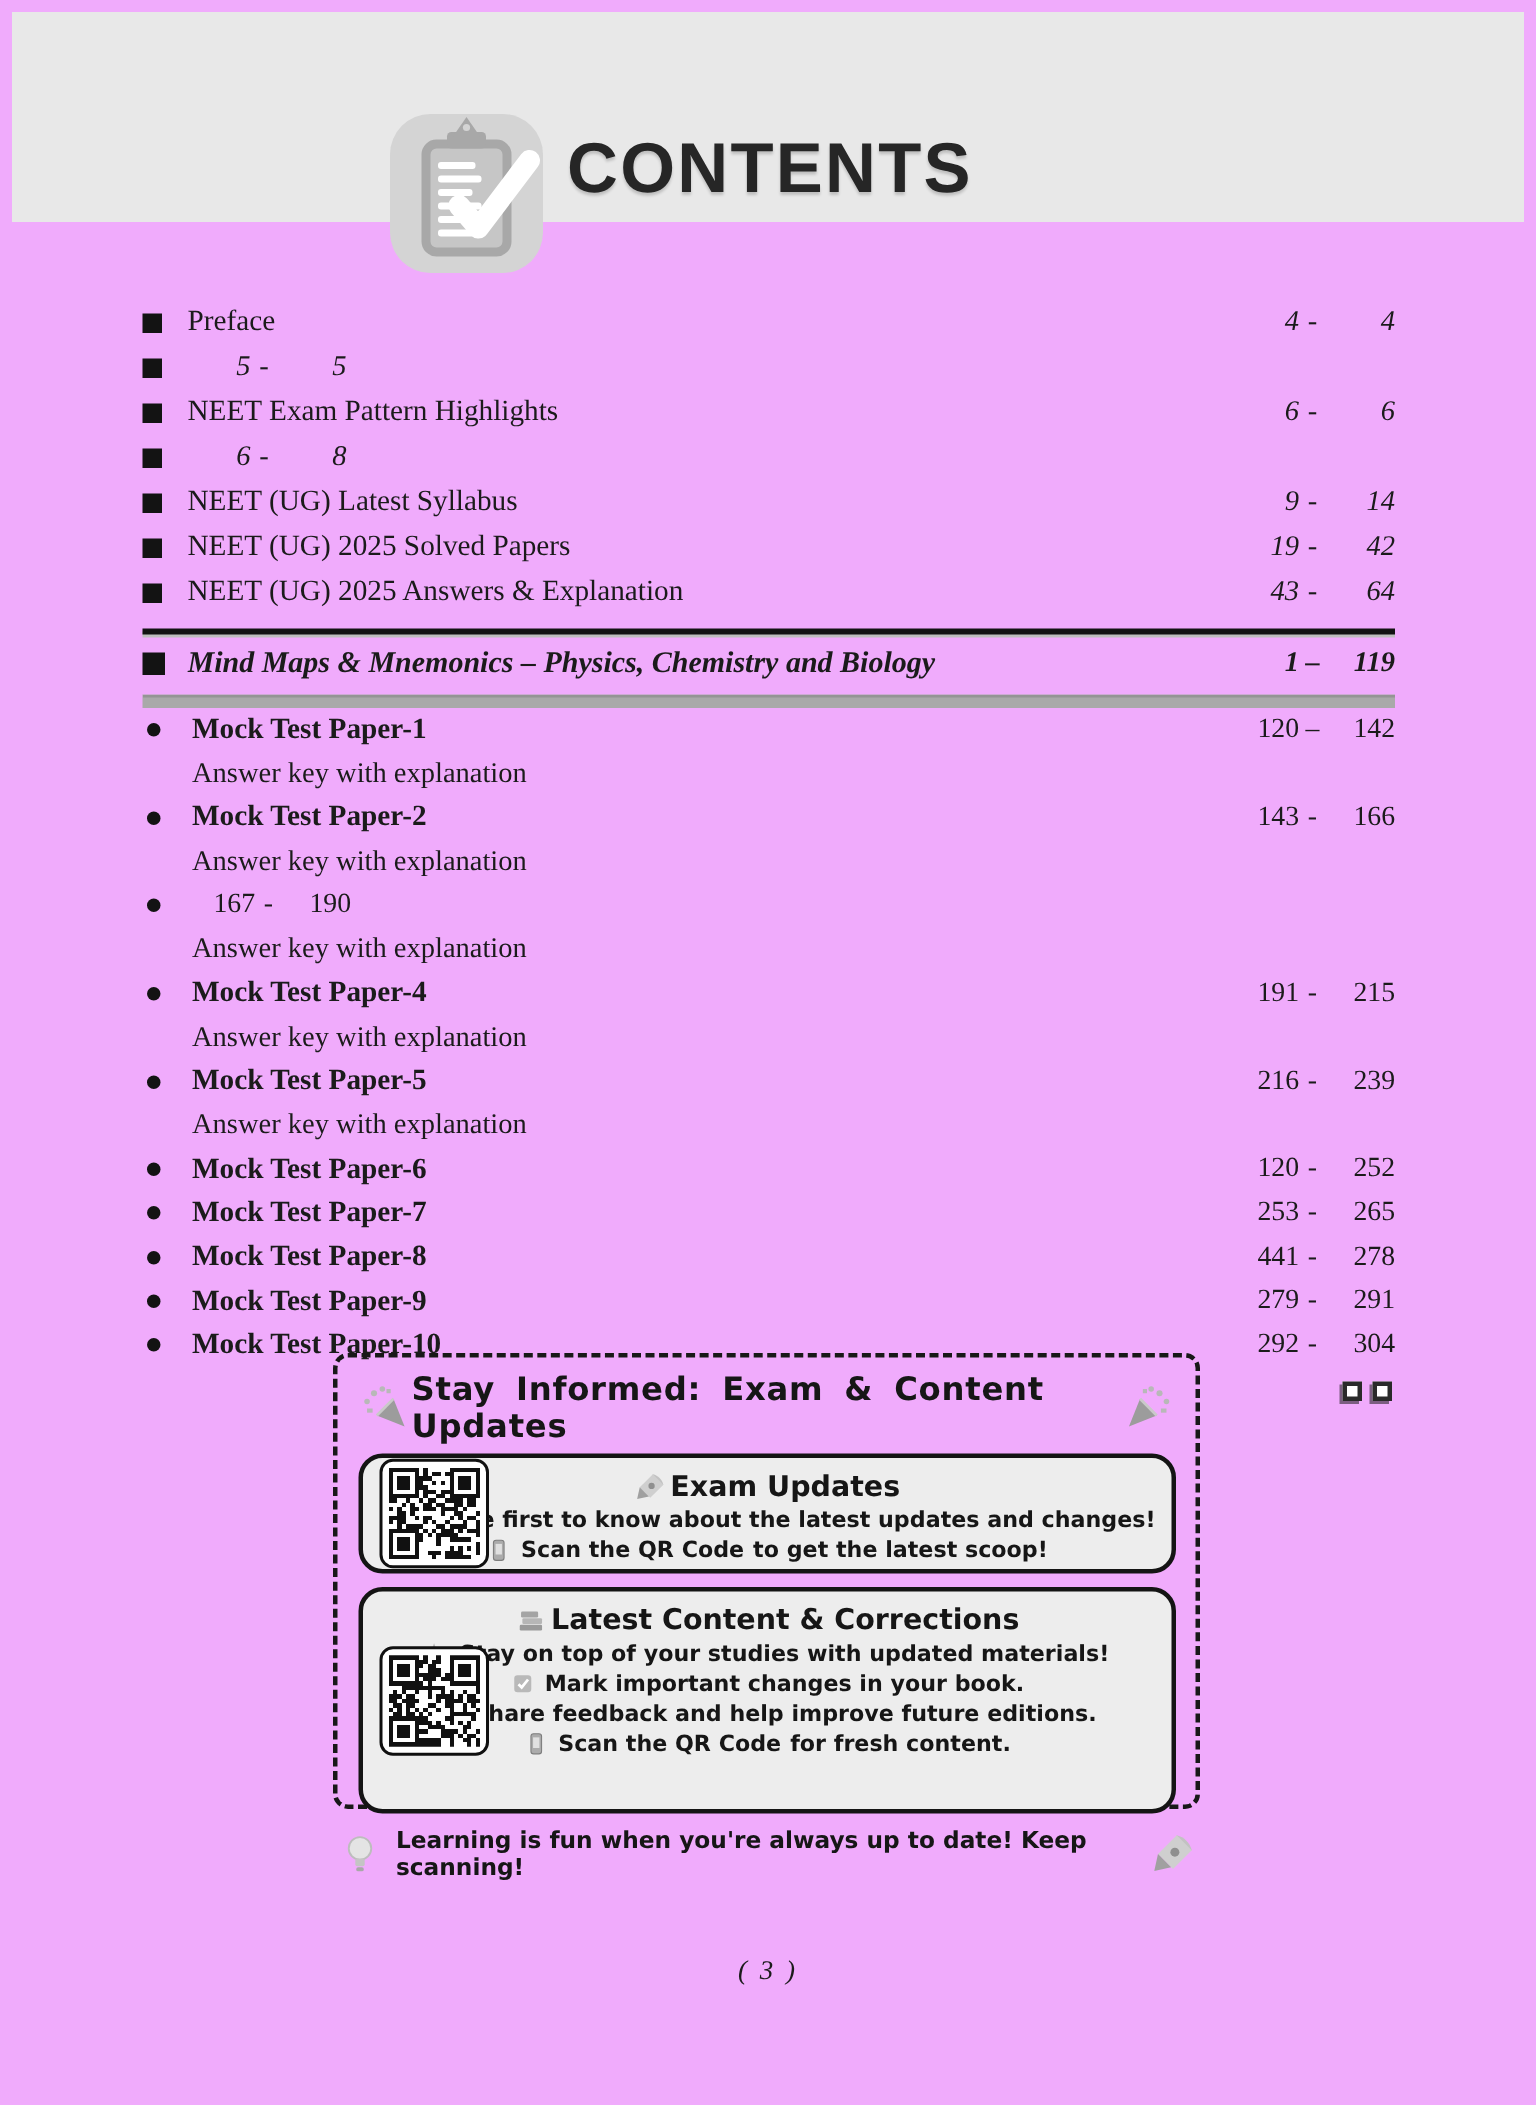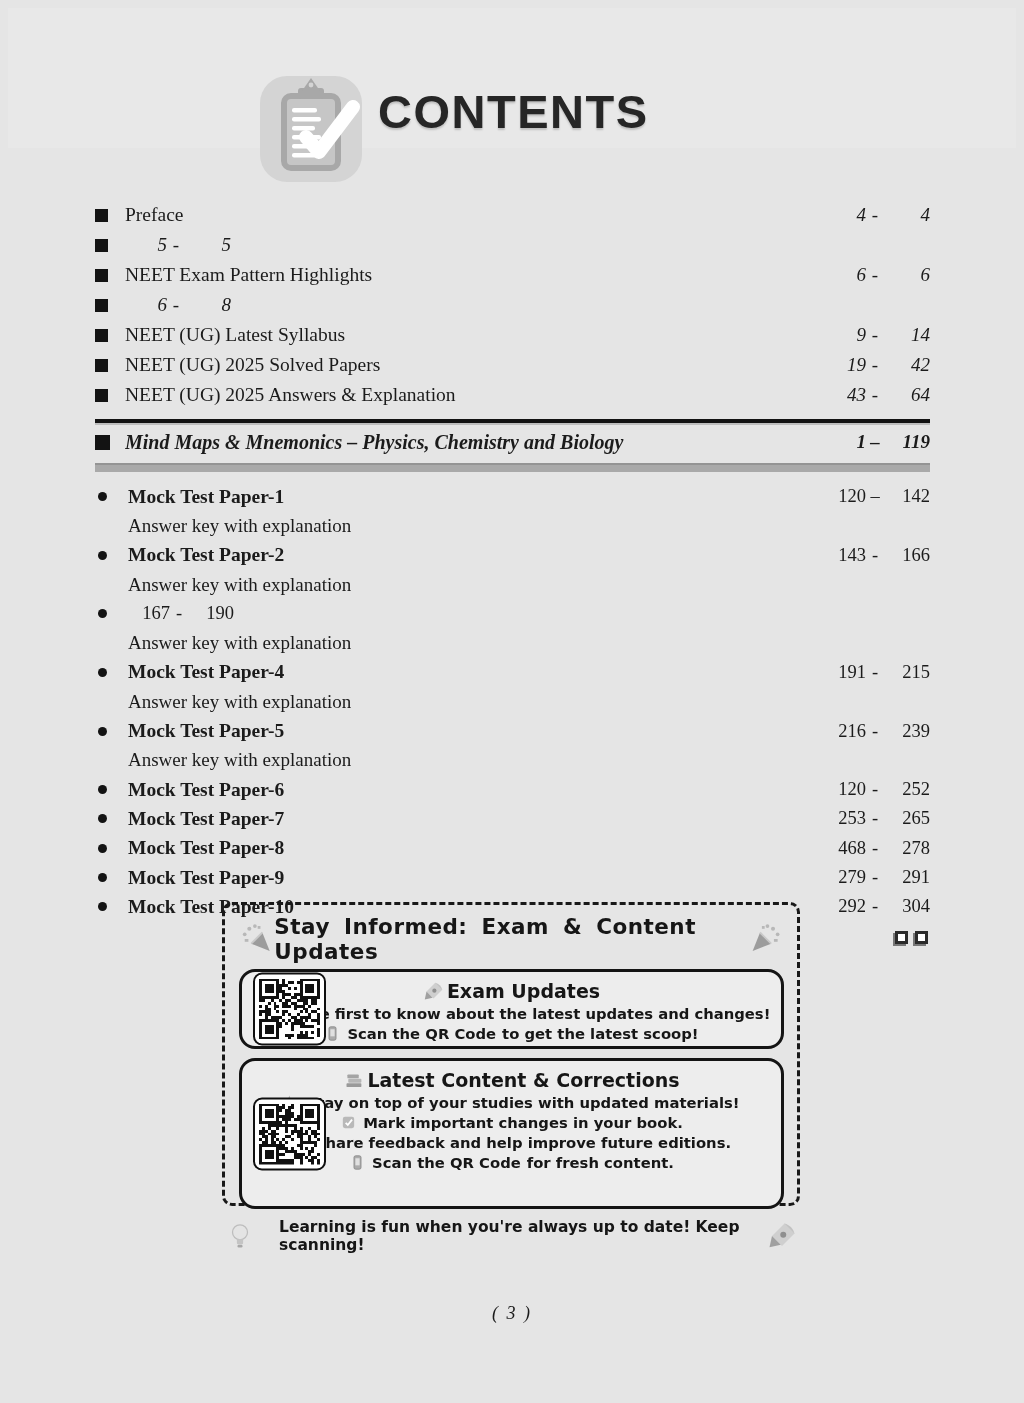--- a/index.html
+++ b/index.html
@@ -1,17 +1,17 @@
 <!DOCTYPE html>
 <html><head>
 <meta charset="utf-8">
 <style>
   *{margin:0;padding:0;box-sizing:border-box}
   html,body{background:#fff}
-  .page{position:relative;width:1024px;height:1403px;background:#e5e5e5;
+  .page{position:relative;width:1024px;height:1403px;background:#f0abfc;
         font-family:"Liberation Serif",serif;color:#1b1b1b;overflow:hidden}
 
   
   .band{position:absolute;left:8px;top:8px;width:1008px;height:140px;background:#e8e8e8}
   .hicon{position:absolute;left:260px;top:76px;width:102px;height:108px}
   .htitle{position:absolute;left:378px;top:84px;font-family:"Liberation Sans",sans-serif;
           font-weight:900;font-size:47px;letter-spacing:1.5px;color:#262626;
           text-shadow:0 2px 2px rgba(0,0,0,.18)}
 
   
@@ -24,21 +24,21 @@
   .pe{width:46px;text-align:right;font-size:19px}
   .it{font-style:italic}
 
   .divider{height:4px;background:#121212;box-shadow:0 2px 0 #bdbdbd;margin-top:9px}
   .mindrow{height:38px}
   .mindrow .sq{width:15px;height:15px;margin-right:15px}
   .mindrow .lbl{font-weight:bold;font-style:italic;font-size:20px}
   .mindrow .ps,.mindrow .pd,.mindrow .pe{font-style:italic;font-weight:bold;font-size:19px}
   .graybar{height:9px;background:#a9a9a9;box-shadow:inset 0 2px 0 #949494;margin-top:2px}
 
-  .mock{margin-top:10px}
+  .mock{margin-top:0}
   .mock .row{height:29.3px}
   .dot{width:9px;height:9px;border-radius:50%;background:#131313;margin:0 21px 0 3px;flex:none}
   .mock .lbl{font-weight:bold;font-size:19.5px}
   .mock .ps,.mock .pd,.mock .pe{font-size:18.5px}
   .subrow .lbl{font-weight:normal;font-size:19px;padding-left:33px}
 
   .endrow{display:flex;justify-content:flex-end;gap:7px;margin-top:10px;padding-right:2px}
   .esq{width:13px;height:13px;background:#fff;border:3px solid #2a2a2a;
        box-shadow:-2px 2px 0 rgba(30,30,30,.55)}
 
@@ -58,21 +58,21 @@
          width:73px;height:73px;background:#fff;border:2.5px solid #101010;
          border-radius:9px;padding:4px}
   .qrbox svg{width:100%;height:100%;shape-rendering:crispEdges}
   .u-head{display:flex;justify-content:center;align-items:center;gap:3px;
           font-size:19px;font-weight:bold}
   .u-line{display:flex;justify-content:center;align-items:center;gap:6px;
           font-size:14.8px;font-weight:600;margin-top:3px;white-space:nowrap}
   .u-line .bld{font-weight:800}
   .ic16{width:17px;height:17px;flex:none}
   .ic20{width:21px;height:21px;flex:none}
-  .u-foot{display:flex;justify-content:center;align-items:center;gap:24px;
+  .u-foot{display:flex;justify-content:center;align-items:center;gap:9px;
           font-size:15.5px;font-weight:bold;margin-top:1px}
   .ic28{width:30px;height:30px;flex:none}
 
   .pagenum{position:absolute;top:1303px;left:0;width:100%;text-align:center;
            font-style:italic;font-size:18px;letter-spacing:2px}
 </style>
 </head>
 <body>
 
 <div class="page">
@@ -216,21 +216,21 @@
       <div class="row">
         <span class="dot"></span>
         <span class="lbl">Mock Test Paper-7</span>
         <span class="ps">253</span>
         <span class="pd">-</span>
         <span class="pe">265</span>
       </div>
       <div class="row">
         <span class="dot"></span>
         <span class="lbl">Mock Test Paper-8</span>
-        <span class="ps">468</span>
+        <span class="ps">441</span>
         <span class="pd">-</span>
         <span class="pe">278</span>
       </div>
       <div class="row">
         <span class="dot"></span>
         <span class="lbl">Mock Test Paper-9</span>
         <span class="ps">279</span>
         <span class="pd">-</span>
         <span class="pe">291</span>
       </div>

